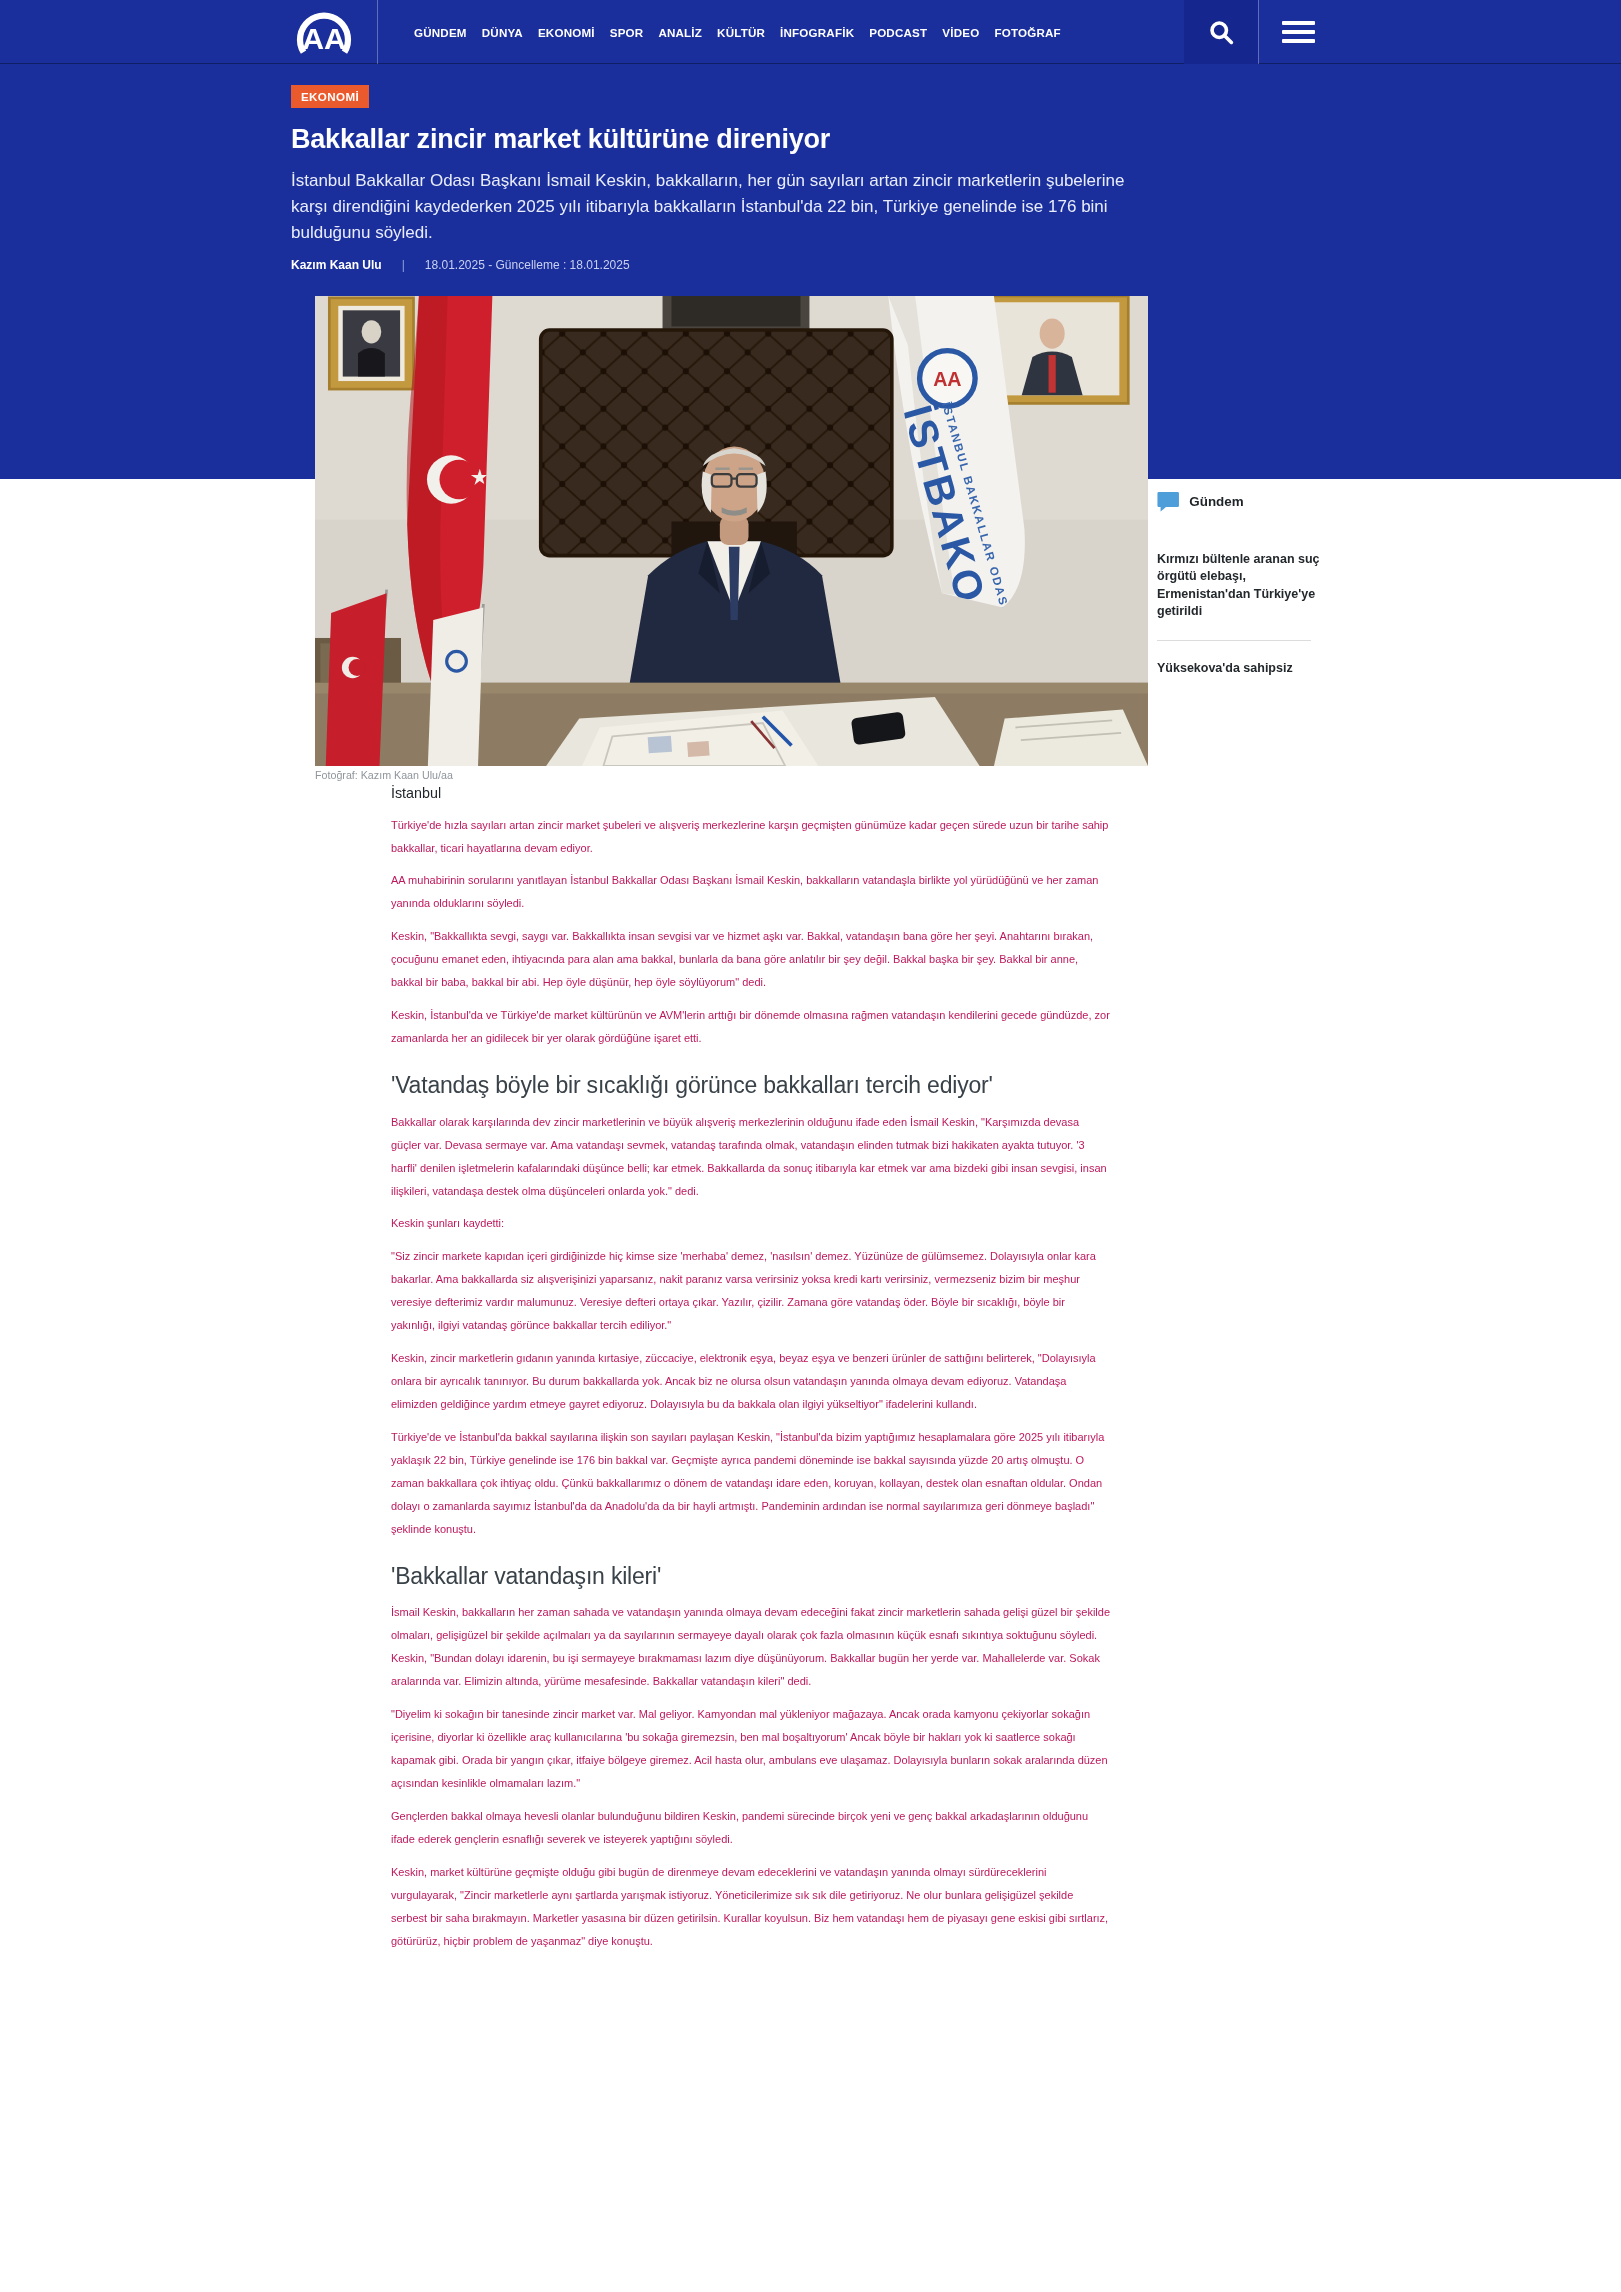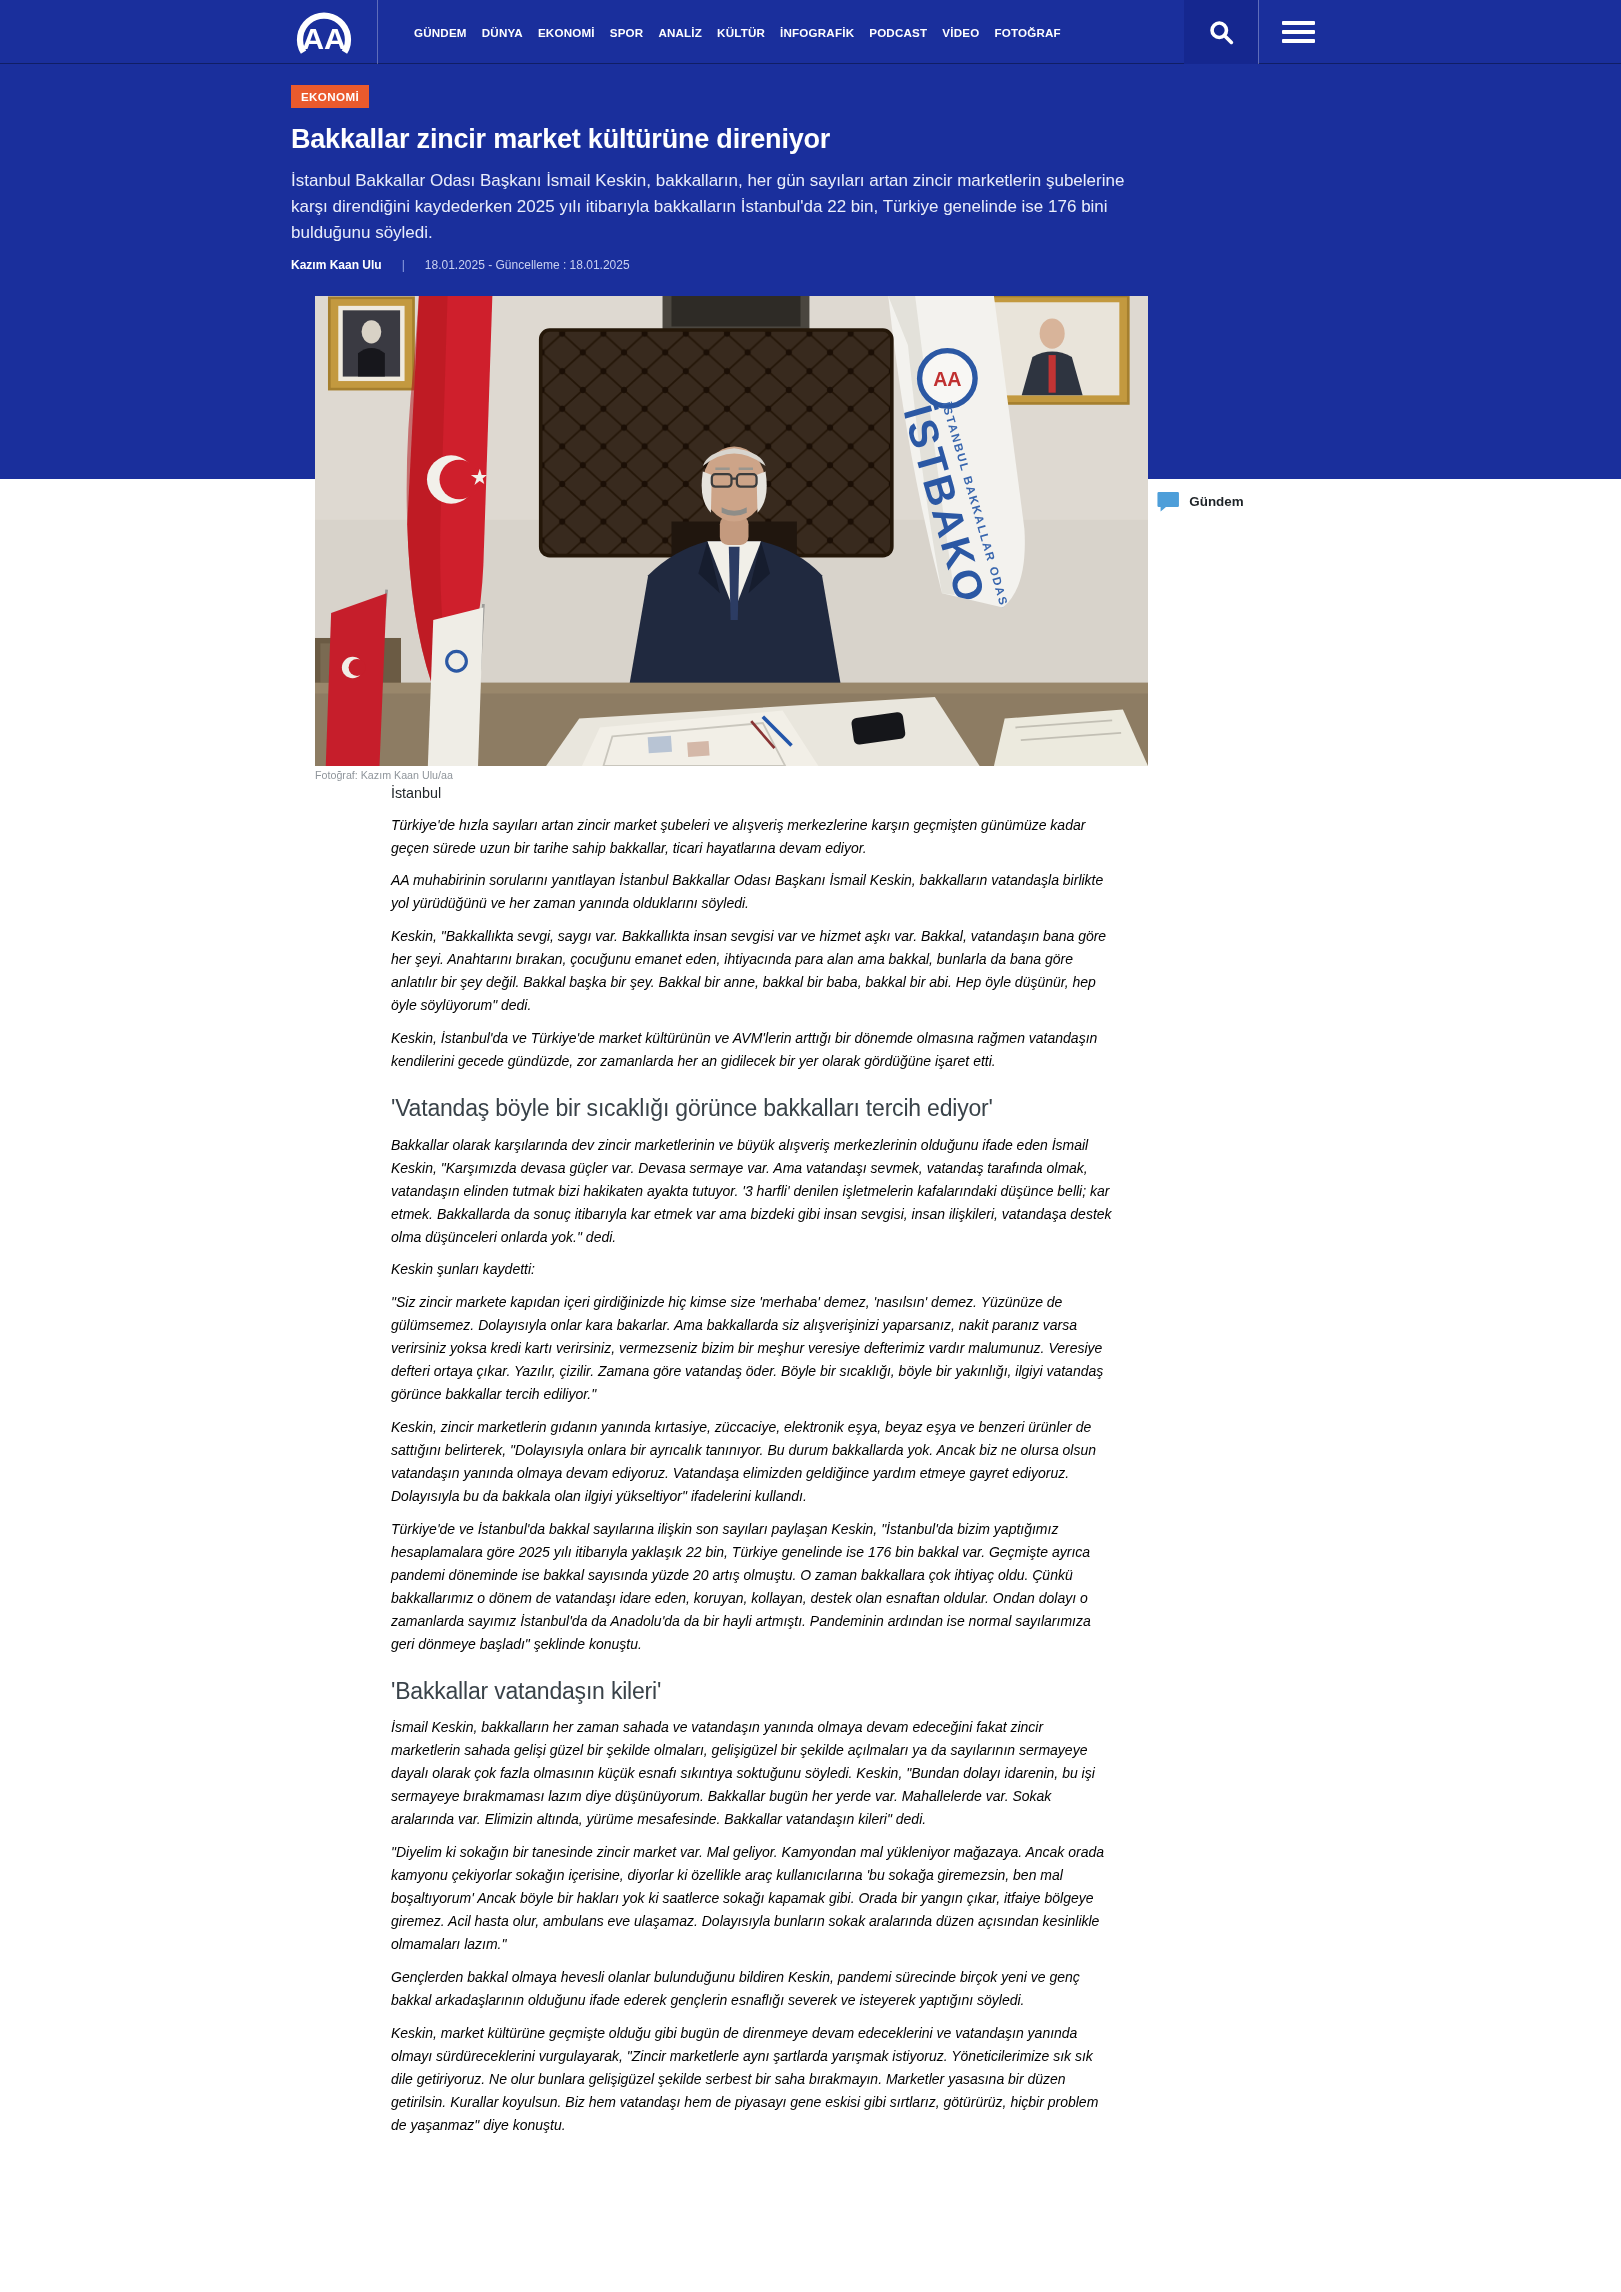--- a/index.html
+++ b/index.html
@@ -30,21 +30,21 @@
   .byline .date { color:#c9d1f0; font-weight:400; }
 
   
   .photo { position:absolute; left:315px; top:296px; width:833px; height:470px; z-index:6; overflow:hidden; background:#d8d3cb; }
   .photo svg { display:block; width:100%; height:100%; }
   .credit { position:absolute; left:315px; top:769px; font-size:10.7px; color:#8f959b; z-index:6; }
 
   
   .article { position:absolute; left:391px; top:785px; width:721px; z-index:4; }
   .city { font-size:14.3px; font-weight:normal; color:#21262a; margin-bottom:12.5px; }
-  .article-paragraph { font-size:14px; line-height:23px; color:#000000; margin-bottom:9.9px;font-style:italic; }
+  .article-paragraph { font-size:11px; line-height:23px; color:#be185d; margin-bottom:9.9px; }
   .article-subhead { font-size:23px; line-height:30px; font-weight:400; color:#394249; margin:19.7px 0 10.7px 0; letter-spacing:-0.2px; }
 
   
   .sidebar { position:absolute; left:1157px; top:491px; width:163px; z-index:4; }
   .sb-head { display:flex; align-items:center; gap:9.9px; margin-bottom:38px; }
   .sb-title { font-size:13.4px; font-weight:bold; color:#1e2327; cursor:pointer; }
   .bubble { width:22.4px; height:21.5px; display:inline-block; }
   .sb-item { display:block; }
   .sb-link { display:block; font-size:12.5px; line-height:17.5px; font-weight:bold; color:#23282c; text-decoration:none; cursor:pointer; }
   .sb-divider { width:154px; border-top:0.9px solid #dcdcdc; margin:19px 0 19.7px 0; }
@@ -254,16 +254,28 @@
 
   <aside class="sidebar">
     <div class="sb-head">
       <span class="bubble">
         <svg viewBox="0 0 25 24" width="22.4" height="21.5">
           <path d="M2 1 h21 a1.5 1.5 0 0 1 1.5 1.5 v14 a1.5 1.5 0 0 1 -1.5 1.5 H10 L4 23 V18 H2 A1.5 1.5 0 0 1 .5 16.5 v-14 A1.5 1.5 0 0 1 2 1 Z" fill="#4d9ed9"></path>
         </svg>
       </span>
       <span class="sb-title">Gündem</span>
     </div>
+    <div class="sb-list">
+
+        <div class="sb-item">
+          <a class="sb-link">Kırmızı bültenle aranan suç örgütü elebaşı, Ermenistan'dan Türkiye'ye getirildi</a>
+          <div class="sb-divider"></div>
+        </div>
+
+        <div class="sb-item">
+          <a class="sb-link">Yüksekova'da sahipsiz</a>
+
+        </div>
+      </div>
   </aside>
 
 </div>
 
 
 </body></html>

